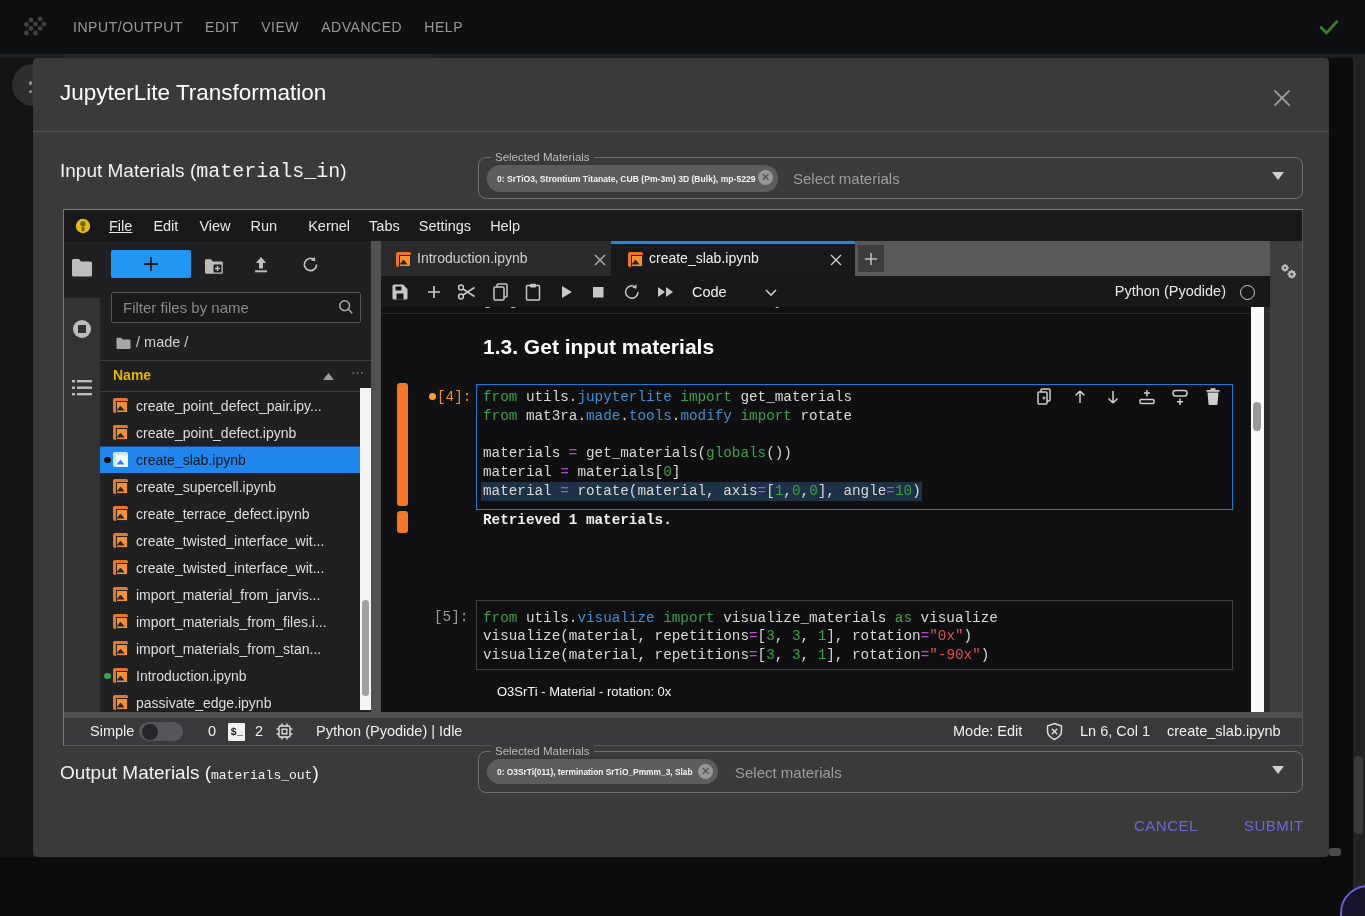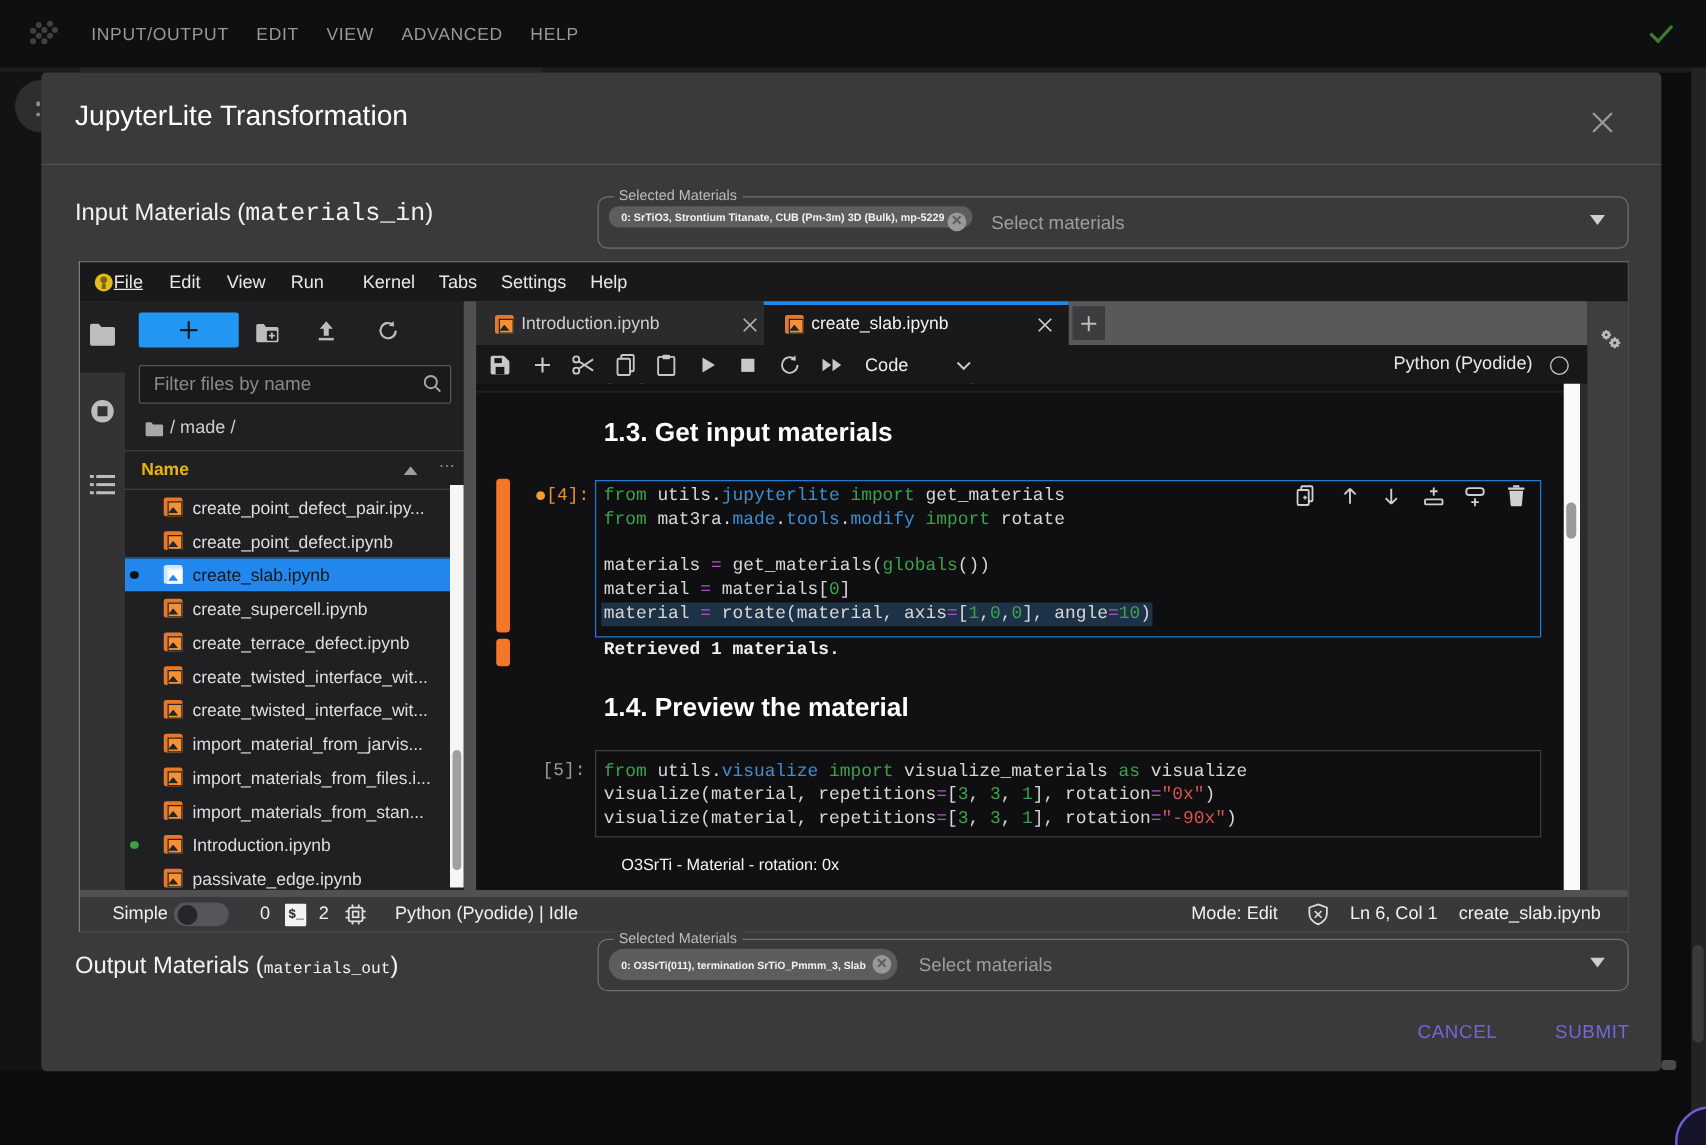--- a/index.html
+++ b/index.html
@@ -6,21 +6,21 @@
   html,body { width:1365px; height:916px; background:#0a0a0a; overflow:hidden; }
   body { font-family:"Liberation Sans", sans-serif; position:relative; }
   .abs { position:absolute !important; margin:0 !important; }
   .mono { font-family:"Liberation Mono", monospace; }
   
   .kw { color:#3da04a; }
   .prop { color:#3f8fd2; }
   .op { color:#b44fc8; }
   .num { color:#3da04a; }
   .str { color:#d9534f; }
-  .frow { position:relative; height:27px; display:flex; align-items:center; padding-left:31px;text-align:right; }
+  .frow { position:relative; height:27px; display:flex; align-items:center; padding-left:13px;text-align:right; }
   .frow.sel { background:#2187ec; color:#10161c; box-shadow:inset 0 1px 0 rgba(0,0,20,0.45); }
   .dot { position:absolute; left:4px; top:10.5px; width:6.5px; height:6.5px; border-radius:50%; }
   .nbi { width:15px; height:15px; margin-right:8px; flex:none;
          background:#e8772a; border-radius:2px; position:relative; }
   .nbi::after { content:""; position:absolute; left:2.5px; top:2.5px; width:10px; height:10px;
          background:#f69035; border:1px solid #262626;
          clip-path:none; }
   .nbi::before { content:""; position:absolute; left:3.5px; bottom:2.5px; width:8px; height:5px;
          background:#262626; clip-path:polygon(50% 0, 100% 100%, 0 100%); z-index:2; }
   .nbi.w { background:#cfe7fb; }
@@ -75,37 +75,37 @@
   <div class="abs" style="left:27px;top:22px;font-size:22.5px;color:#ffffff;">JupyterLite Transformation</div>
   <svg class="abs" style="left:1240px;top:31px;" width="18" height="18" viewBox="0 0 18 18">
     <path d="M2 2 L16 16 M16 2 L2 16" stroke="#9b9b9b" stroke-width="1.8" stroke-linecap="round"></path>
   </svg>
   <div class="abs" style="left:0;top:73px;width:1296px;height:1px;background:#525252;"></div>
 
   <div class="abs" style="left:27px;top:102px;font-size:19px;color:#f2f2f2;">Input Materials (<span class="mono" style="font-size:20px;">materials_in</span>)</div>
 
   <div class="abs" style="left:445px;top:99px;width:825px;height:42px;border:1px solid #707070;border-radius:8px;"></div>
   <div class="abs" style="left:458px;top:93px;background:#3a3a3a;padding:0 4px;font-size:11.5px;color:#bdbdbd;">Selected Materials</div>
-  <div class="abs" style="left:454px;top:107px;width:291px;height:17px;background:#5d5d5d;border-radius:13px;color:#f2f2f2;font-size:8.6px;font-weight:bold;display:flex;align-items:center;padding-left:10px;white-space:nowrap;">0: SrTiO3, Strontium Titanate, CUB (Pm-3m) 3D (Bulk), mp-5229
+  <div class="abs" style="left:454px;top:107px;width:291px;height:27px;background:#5d5d5d;border-radius:13px;color:#f2f2f2;font-size:8.6px;font-weight:bold;display:flex;align-items:center;padding-left:10px;white-space:nowrap;">0: SrTiO3, Strontium Titanate, CUB (Pm-3m) 3D (Bulk), mp-5229
     <span style="position:absolute;right:5px;top:5px;width:15px;height:15px;border-radius:50%;background:#989898;color:#5d5d5d;font-size:11px;line-height:15px;text-align:center;">✕</span>
   </div>
   <div class="abs" style="left:760px;top:112px;font-size:15px;color:#9e9e9e;">Select materials</div>
   <svg class="abs" style="left:1239px;top:114px;" width="12" height="8" viewBox="0 0 12 8">
       <path d="M0 0 L12 0 L6 8 Z" fill="#cfcfcf"></path>
     </svg>
 
   <div class="abs" style="left:30px;top:151px;width:1240px;height:537px;border:1px solid #7d7d7d;border-right-color:#575757;border-bottom-color:#575757;background:#202022;">
 
     <div class="abs" style="left:0;top:0;width:1238px;height:31px;background:#19191b;display:flex;align-items:center;color:#e8e8e8;font-size:14.5px;">
       <svg style="margin-left:11px;" width="16" height="16" viewBox="0 0 16 16">
           <circle cx="8" cy="8" r="7.2" fill="#e3bb1e"></circle>
           <circle cx="8" cy="5.8" r="2.7" fill="#7a650f"></circle>
           <rect x="6.5" y="8.8" width="3" height="4.4" fill="#7a650f"></rect>
         </svg>
-      <span style="text-decoration:underline;">File</span>
+      <span style="margin-left:18px;text-decoration:underline;">File</span>
       <span style="margin-left:21px;">Edit</span>
       <span style="margin-left:21px;">View</span>
       <span style="margin-left:20px;">Run</span>
       <span style="margin-left:31px;">Kernel</span>
       <span style="margin-left:19px;">Tabs</span>
       <span style="margin-left:19px;">Settings</span>
       <span style="margin-left:19px;">Help</span>
     </div>
 
     <div class="abs" style="left:0;top:31px;width:36px;height:471px;background:#333335;"></div>
@@ -326,21 +326,20 @@
             <path d="M2.5 4.5 L3.5 16 Q3.6 17 4.6 17 L11.4 17 Q12.4 17 12.5 16 L13.5 4.5" fill="#cfcfcf" stroke="none"></path>
             <rect x="1.5" y="2" width="13" height="1.8" fill="#cfcfcf" stroke="none"></rect>
             <rect x="5.5" y="0.2" width="5" height="1.8" fill="#cfcfcf" stroke="none"></rect>
           </g>
         </g>
       </svg>
 
       <div class="abs" style="left:16px;top:204px;width:11px;height:22px;background:#f37726;border-radius:3px;"></div>
       <div class="abs mono" style="left:102px;top:205px;font-size:14.3px;font-weight:bold;color:#efefef;">Retrieved 1 materials.</div>
 
-      <div class="abs" style="left:102px;top:248px;font-size:21px;font-weight:bold;color:#ffffff;">1.4. Preview the material</div>
 
       <div class="abs mono" style="left:53px;top:301.5px;font-size:14.3px;color:#9a9a9a;">[5]:</div>
       <div class="abs" style="left:95px;top:293px;width:757px;height:70px;border:1px solid #3f3f41;background:#0f0f11;"></div>
       <div class="abs mono" style="left:102px;top:301.5px;font-size:14.3px;line-height:18.7px;color:#d8d8d8;white-space:pre;"><span class="kw">from</span> utils.<span class="prop">visualize</span> <span class="kw">import</span> visualize_materials <span class="kw">as</span> visualize
 visualize(material, repetitions<span class="op">=</span>[<span class="num">3</span>, <span class="num">3</span>, <span class="num">1</span>], rotation<span class="op">=</span><span class="str">"0x"</span>)
 visualize(material, repetitions<span class="op">=</span>[<span class="num">3</span>, <span class="num">3</span>, <span class="num">1</span>], rotation<span class="op">=</span><span class="str">"-90x"</span>)</div>
 
       <div class="abs" style="left:116px;top:377px;font-size:13px;color:#f5f5f5;">O3SrTi - Material - rotation: 0x</div>
     </div>
 

